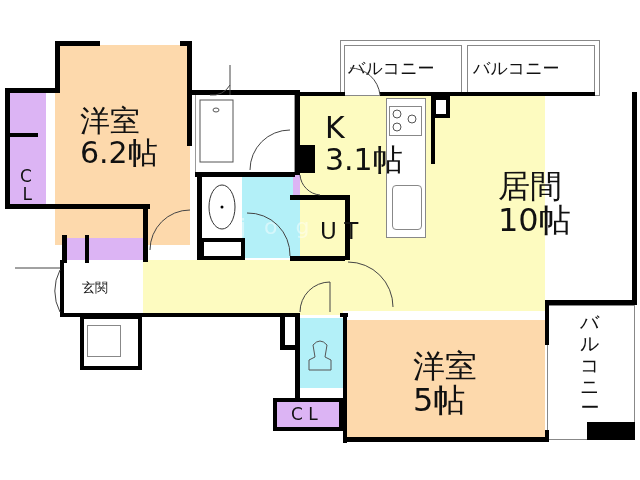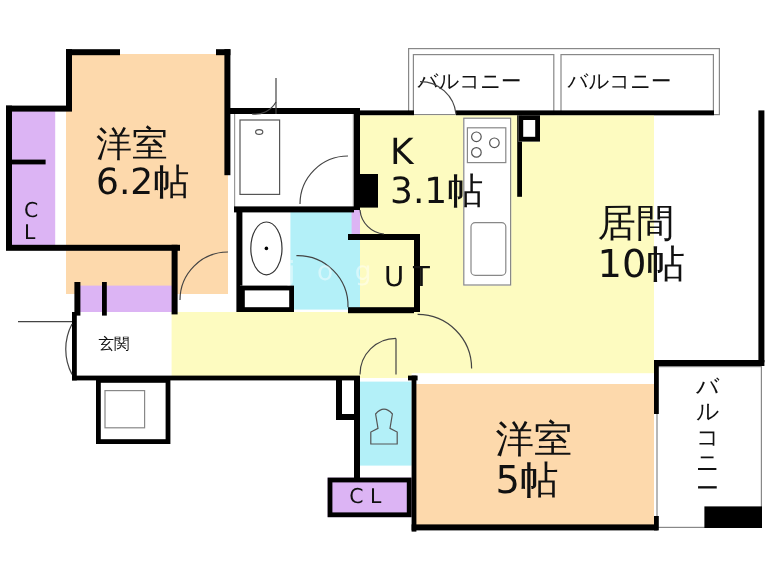--- a/index.html
+++ b/index.html
@@ -1,21 +1,21 @@
 <!DOCTYPE html>
 <html><head>
 <meta charset="utf-8">
 <style>
   html, body { margin:0; padding:0; background:#ffffff; }
   body { width:640px; height:480px; position:relative; overflow:hidden;
          font-family:"DejaVu Sans", sans-serif; }
   .abs { position:absolute; box-sizing:border-box; }
   .wall { background:#000; }
   .thin { border:1px solid #888; }
-  .lbl { position:absolute; color:#111; white-space:pre; text-align:left; line-height:1.05; }
+  .lbl { position:absolute; color:#111; white-space:pre; text-align:right; line-height:1.05; }
   svg.overlay { position:absolute; left:0; top:0; }
 </style>
 </head>
 <body>
 
 <div class="abs thin" style="left:340px;top:40px;width:260px;height:56px;"></div>
 <div class="abs thin" style="left:344px;top:45px;width:118px;height:51px;"></div>
 <div class="abs thin" style="left:467px;top:45px;width:128px;height:51px;"></div>
 <div class="lbl" style="left:348px;top:60px;font-size:17px;">バルコニー</div>
 <div class="lbl" style="left:473px;top:60px;font-size:17px;">バルコニー</div>

